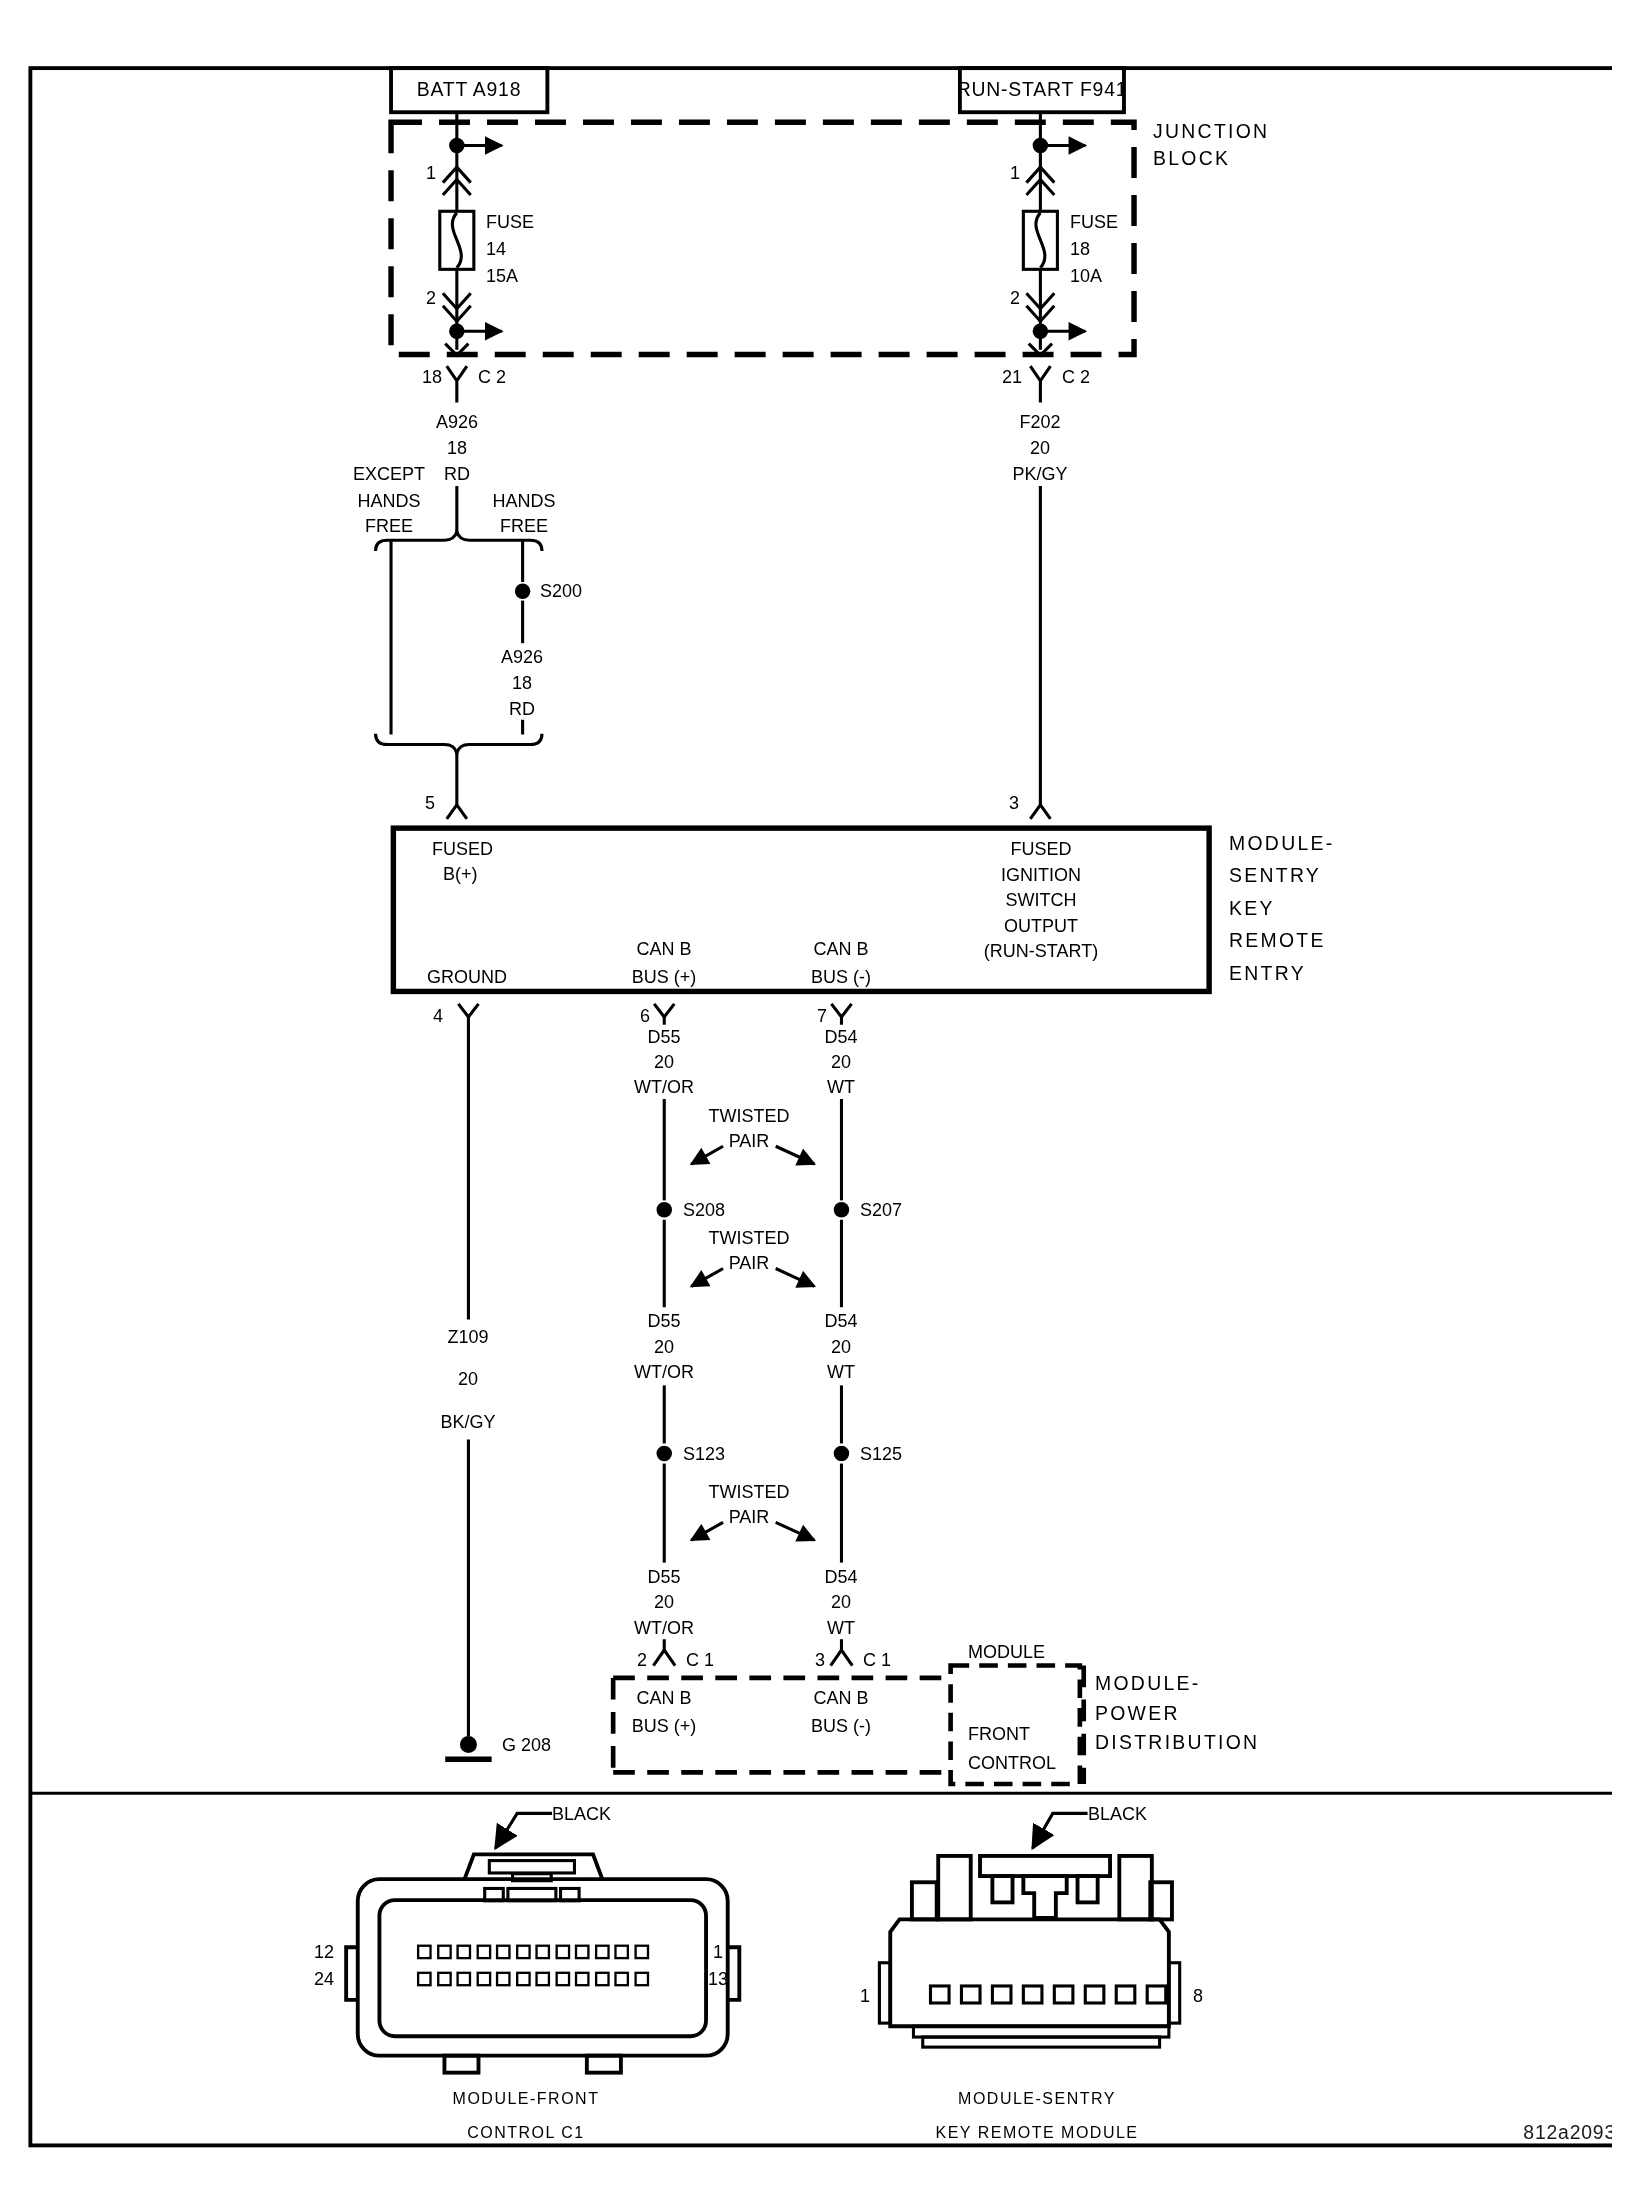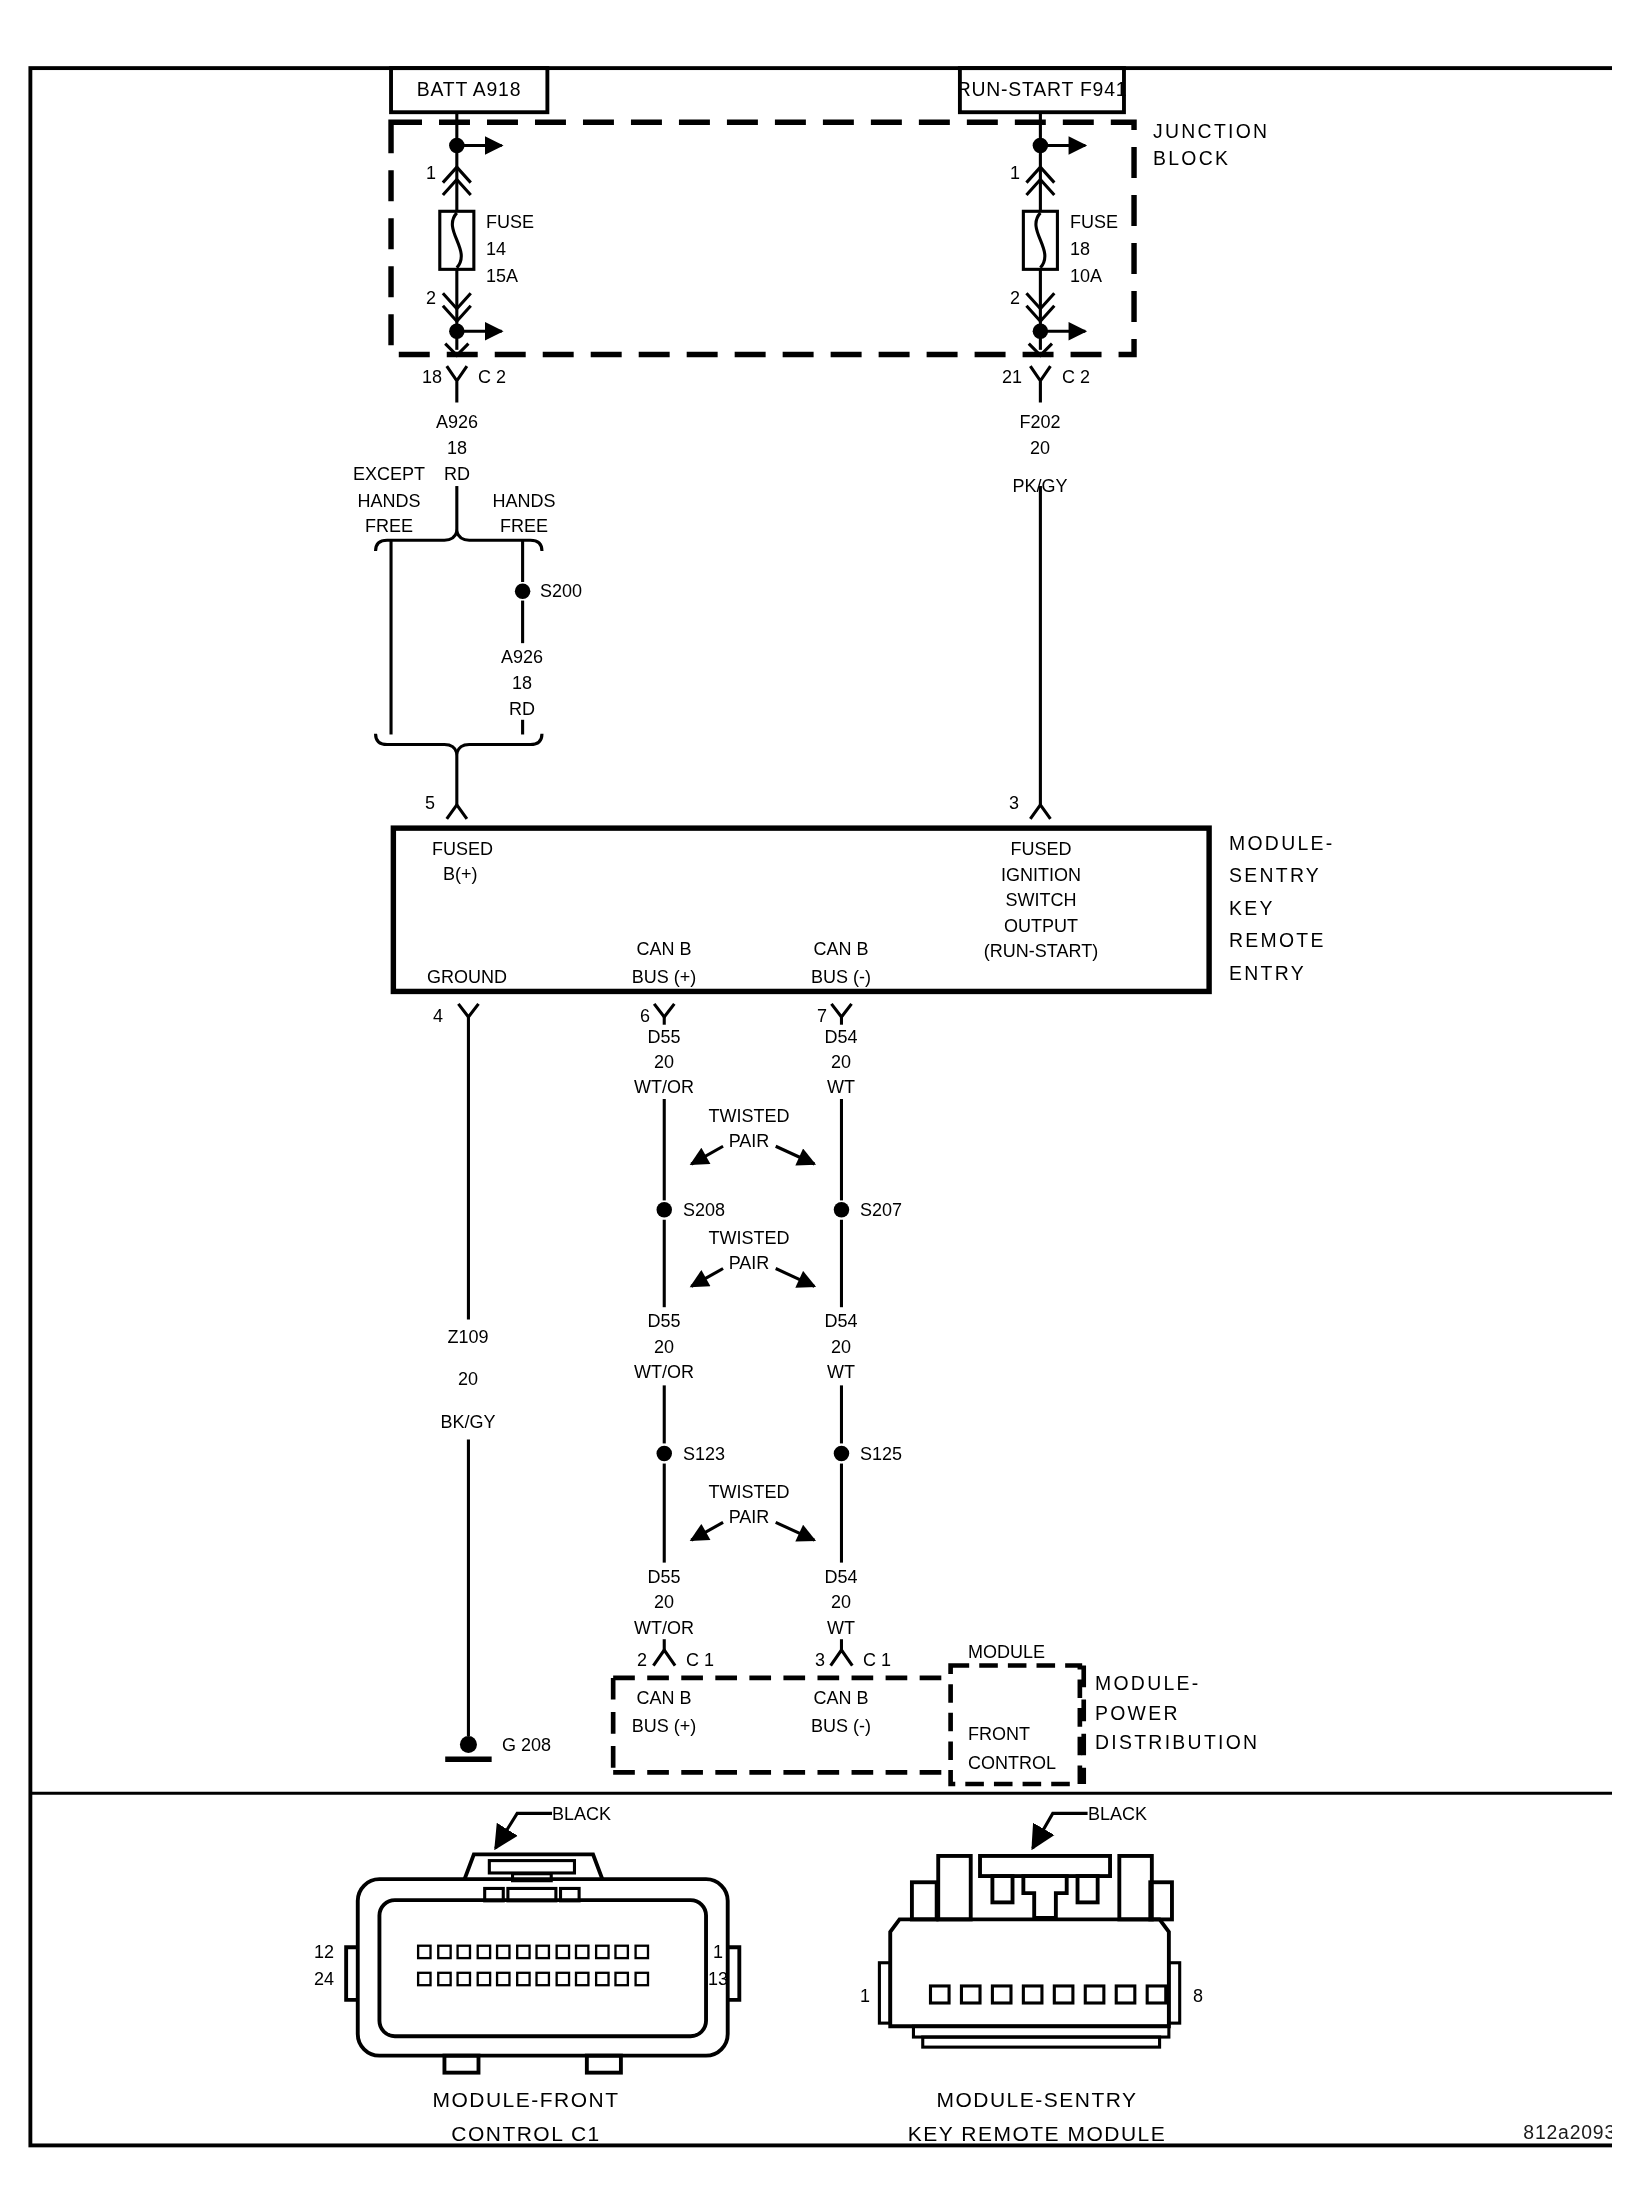--- a/index.html
+++ b/index.html
@@ -5,21 +5,21 @@
   html,body{margin:0;padding:0;background:#fff;}
   #canvas{position:relative;width:1612px;height:2205px;background:#fff;overflow:hidden;
           font-family:"Liberation Sans",sans-serif;color:#000;}
   #lines{position:absolute;left:0;top:0;}
   .lbl{position:absolute;transform:translate(-50%,-50%);font-size:18px;line-height:1;
        white-space:nowrap;color:#000;}
   .l{transform:translate(0,-50%);}
   .r{transform:translate(-100%,-50%);}
   .big{font-size:19.4px;letter-spacing:0.8px;}
   .ls{font-size:19.4px;letter-spacing:2.3px;}
-  .cap{font-size:21px;letter-spacing:1.5px;}
+  .cap{font-size:16px;letter-spacing:1.5px;}
   .ft{font-size:19.4px;letter-spacing:0.8px;color:#1a1a1a;}
 </style>
 </head>
 <body>
 
 <div id="canvas">
 
 <svg id="lines" width="1652" height="2205" viewBox="0 0 2134 2849">
   <defs>
     <marker id="arr" viewBox="0 0 10 10" refX="9" refY="5" markerWidth="7" markerHeight="6" orient="auto">
@@ -223,21 +223,21 @@
 <div class="lbl l" style="left:1070px;top:276px">10A</div>
 <div class="lbl" style="left:1015px;top:298px">2</div>
 <div class="lbl" style="left:1012px;top:377px">21</div>
 <div class="lbl" style="left:1076px;top:377px">C 2</div>
 
 <div class="lbl" style="left:457px;top:422px">A926</div>
 <div class="lbl" style="left:457px;top:448px">18</div>
 <div class="lbl" style="left:457px;top:474px">RD</div>
 <div class="lbl" style="left:1040px;top:422px">F202</div>
 <div class="lbl" style="left:1040px;top:448px">20</div>
-<div class="lbl" style="left:1040px;top:486px">PK/GY</div>
+<div class="lbl" style="left:1040px;top:474px">PK/GY</div>
 
 <div class="lbl" style="left:389px;top:474px">EXCEPT</div>
 <div class="lbl" style="left:389px;top:501px">HANDS</div>
 <div class="lbl" style="left:389px;top:526px">FREE</div>
 <div class="lbl" style="left:524px;top:501px">HANDS</div>
 <div class="lbl" style="left:524px;top:526px">FREE</div>
 
 <div class="lbl l" style="left:540px;top:591px">S200</div>
 <div class="lbl" style="left:522px;top:657px">A926</div>
 <div class="lbl" style="left:522px;top:683px">18</div>

